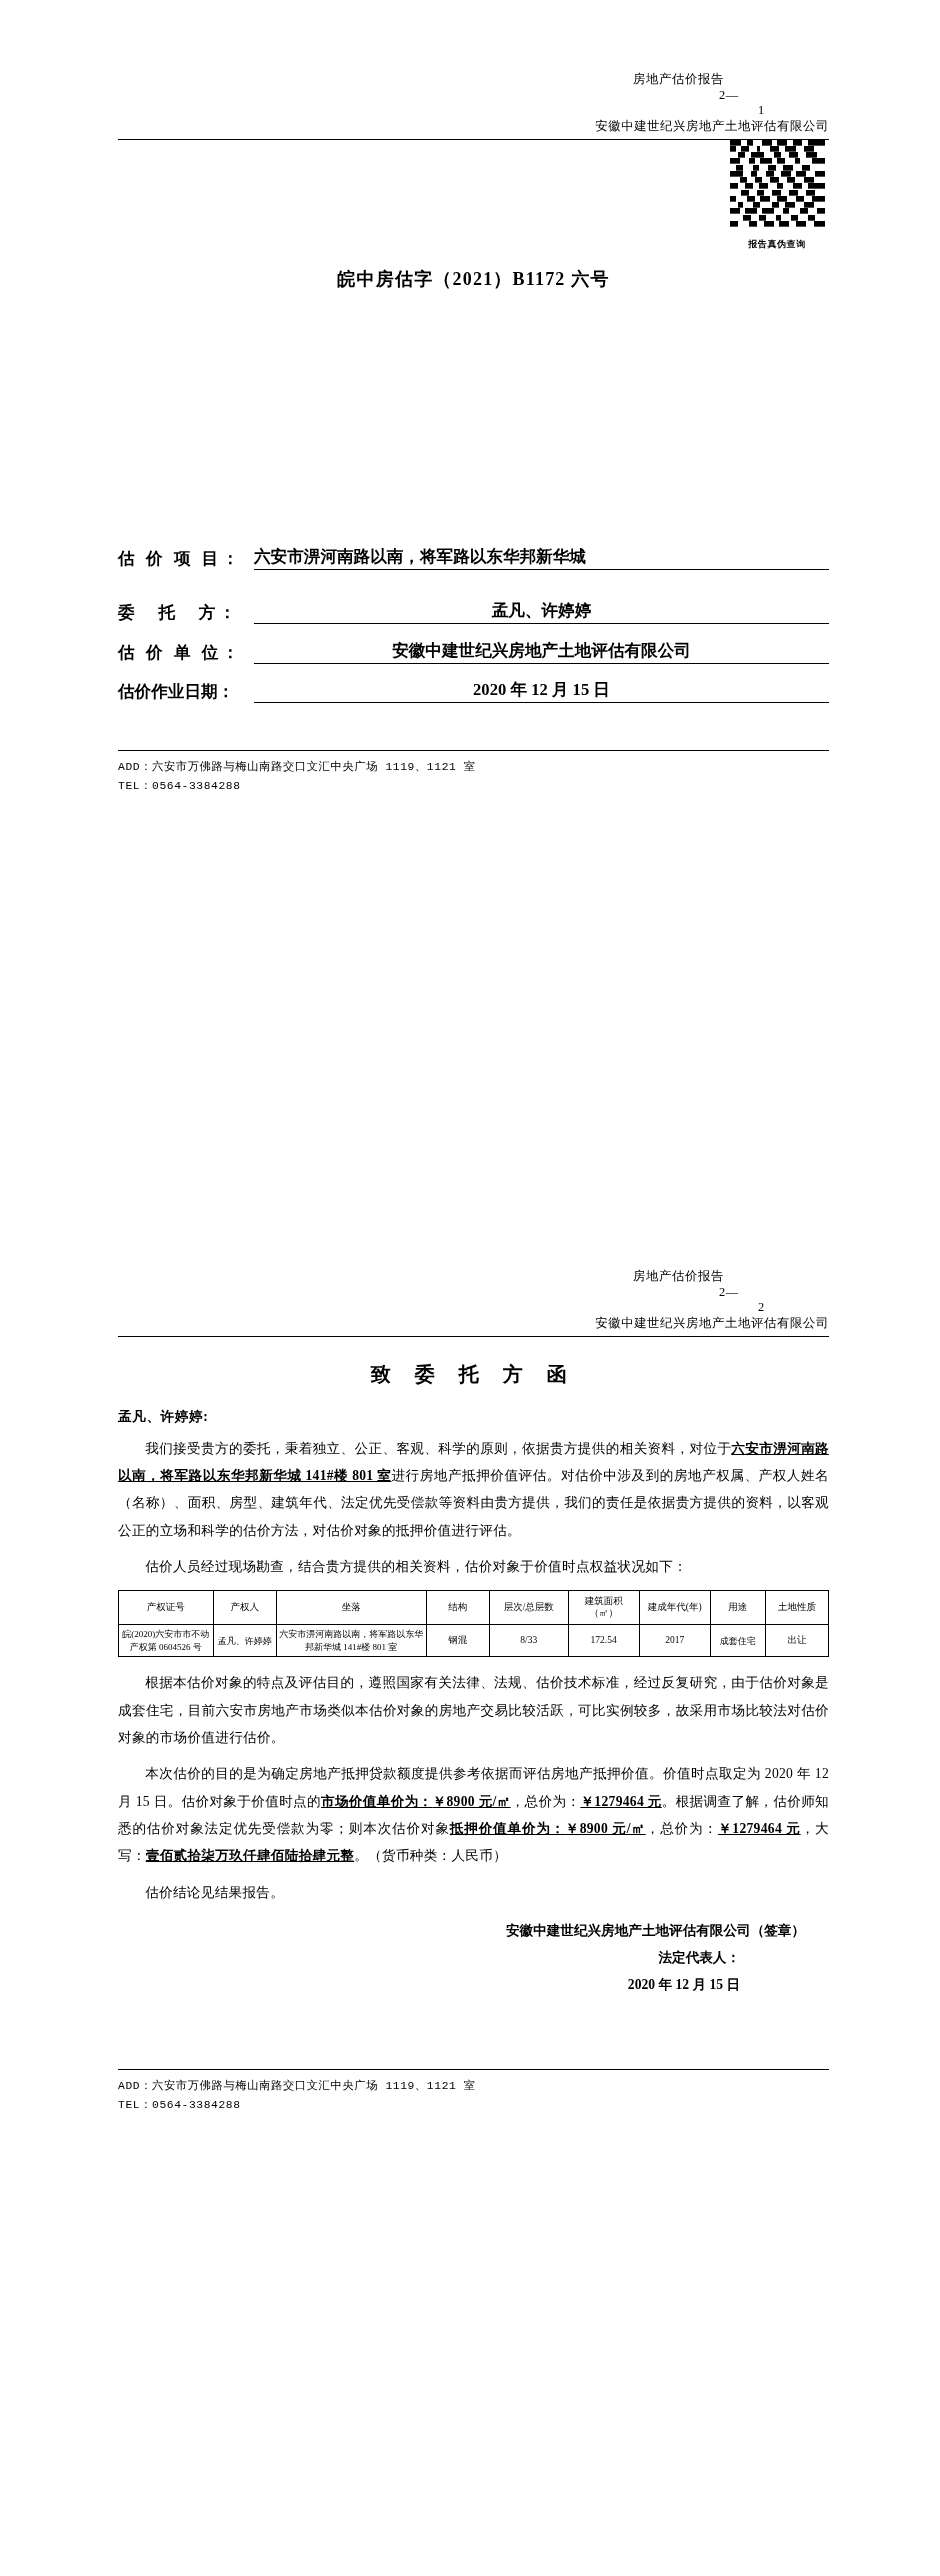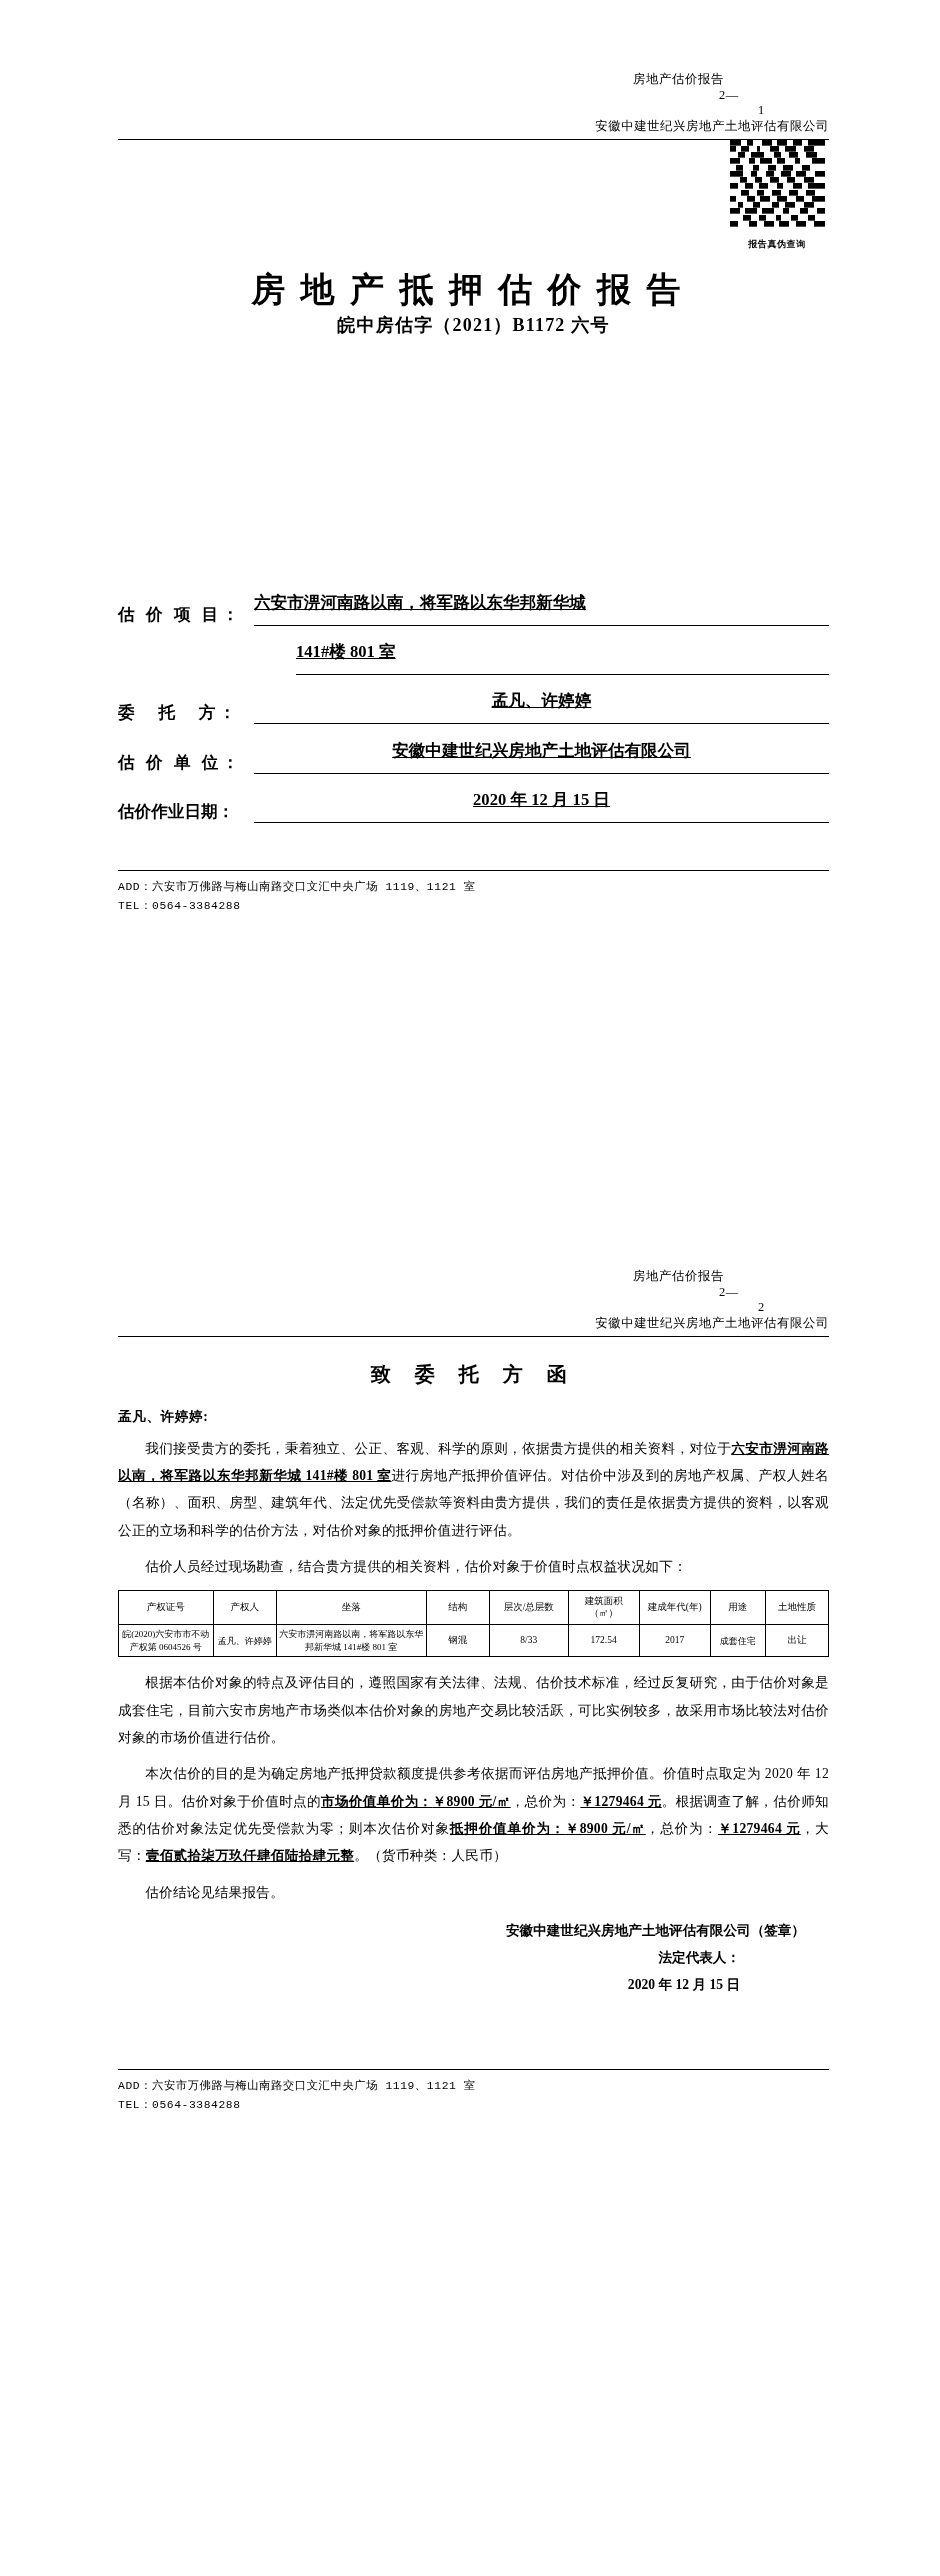--- a/index.html
+++ b/index.html
@@ -108,24 +108,23 @@
   }
   .field-label {
     width: 136px;
     white-space: nowrap;
     letter-spacing: 3.6px;
   }
   .field-label.tight { letter-spacing: 0px; }
   .field-value {
     flex: 1;
     border-bottom: 1.2px solid #000;
-    padding-bottom: 11px;
+    padding-bottom: 1px;
     text-align: center;
     white-space: nowrap;
-    text-decoration: underline;
   }
   .field-value.left { text-align: left; }
   .field-cont {
     display: flex;
     margin-bottom: 15.4px;
     font-size: 16.6px;
     font-weight: bold;
   }
   .field-cont .spacer { width: 178px; }
   .field-cont .field-value { text-align: left; }
@@ -211,32 +210,30 @@
       <span class="rh-right">安徽中建世纪兴房地产土地评估有限公司</span>
     </div>
 
     <div style="position:relative;height:127px;">
       <div class="qr-block">
         <div class="qr-img"></div>
         <div class="qr-caption">报告真伪查询</div>
       </div>
     </div>
 
-    <div class="cover-title">房地产抵押估价报告</div>
     <div class="cover-code">皖中房估字（2021）B1172 六号</div>
 
     <div class="fields" style="margin-top:255px;">
 
       <div class="field-row">
         <span class="field-label">估 价 项 目：</span>
         <span class="field-value left">六安市淠河南路以南，将军路以东华邦新华城</span>
       </div>
       <div class="field-cont">
         <span class="spacer"></span>
-        <span class="field-value">141#楼 801 室</span>
       </div>
 
       <div class="field-row">
         <span class="field-label">委　托　方：</span>
         <span class="field-value">孟凡、许婷婷</span>
       </div>
 
       <div class="field-row">
         <span class="field-label">估 价 单 位：</span>
         <span class="field-value">安徽中建世纪兴房地产土地评估有限公司</span>

